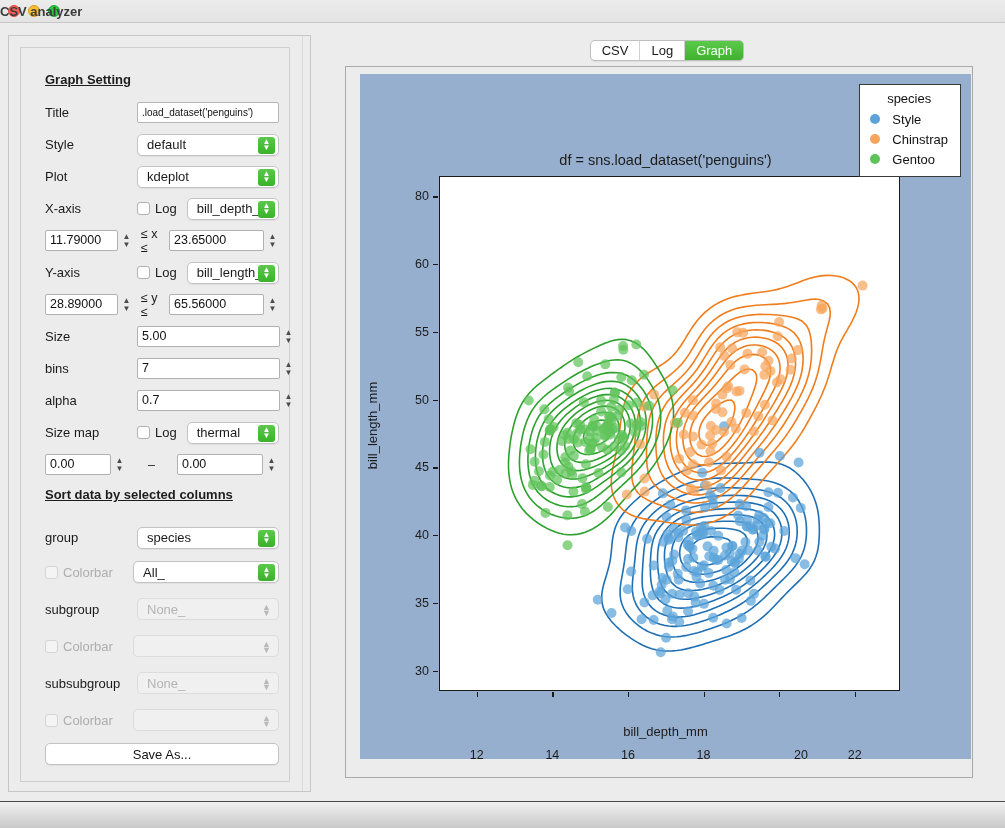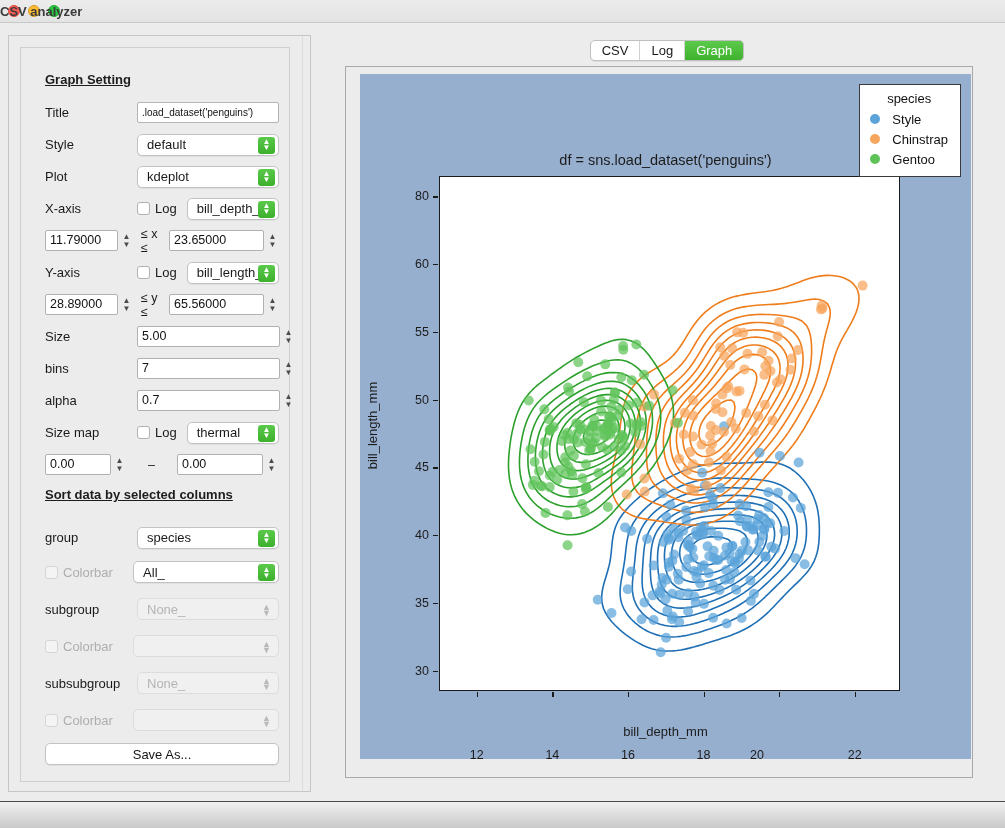--- a/index.html
+++ b/index.html
@@ -501,21 +501,21 @@
             <div class="ytick" style="left: 27px; top: 122.329px;">80</div>
             <div class="ytickline" style="left: 73px; top: 122.329px;"></div>
             <div class="xtick" style="left: 116.787px; top: 626px;">12</div>
             <div class="xtickline" style="left: 116.787px; top: 618px;"></div>
             <div class="xtick" style="left: 192.361px; top: 626px;">14</div>
             <div class="xtickline" style="left: 192.361px; top: 618px;"></div>
             <div class="xtick" style="left: 267.934px; top: 626px;">16</div>
             <div class="xtickline" style="left: 267.934px; top: 618px;"></div>
             <div class="xtick" style="left: 343.508px; top: 626px;">18</div>
             <div class="xtickline" style="left: 343.508px; top: 618px;"></div>
-            <div class="xtick" style="left: 397px; top: 626px;">20</div>
+            <div class="xtick" style="left: 441px; top: 626px;">20</div>
             <div class="xtickline" style="left: 419.082px; top: 618px;"></div>
             <div class="xtick" style="left: 494.656px; top: 626px;">22</div>
             <div class="xtickline" style="left: 494.656px; top: 618px;"></div>
           </div>
 
         <div id="axes">
           <svg id="plot-svg" width="461" height="515">
               <g>
                 <path d="M 207.45 470.21 L 206.83 469.94 L 203.26 468.47 L 199.07 466.33 L 197.90 465.65 L 194.88 463.91 L 191.01 461.35 L 190.69 461.14 L 186.50 458.13 L 185.11 457.06 L 182.30 454.81 L 179.91 452.77 L 178.11 451.13 L 175.32 448.48 L 173.92 446.99 L 171.33 444.19 L 169.73 442.11 L 168.02 439.90 L 165.54 435.76 L 165.45 435.60 L 163.48 431.31 L 162.28 427.02 L 161.73 422.73 L 161.74 418.44 L 162.21 414.15 L 163.07 409.85 L 164.21 405.56 L 165.54 401.32 L 165.55 401.27 L 166.79 396.98 L 168.01 392.69 L 169.14 388.40 L 169.73 385.75 L 170.05 384.10 L 170.71 379.81 L 171.22 375.52 L 171.63 371.23 L 172.03 366.94 L 172.53 362.65 L 173.23 358.35 L 173.92 355.50 L 174.24 354.06 L 175.58 349.77 L 177.49 345.48 L 178.11 344.37 L 179.85 341.19 L 182.30 337.68 L 182.84 336.90 L 186.36 332.60 L 186.50 332.46 L 190.35 328.31 L 190.69 327.98 L 194.84 324.02 L 194.88 323.99 L 199.07 320.29 L 199.74 319.73 L 203.26 316.85 L 205.13 315.44 L 207.45 313.67 L 211.10 311.15 L 211.64 310.77 L 215.83 307.98 L 217.70 306.85 L 220.02 305.39 L 224.21 303.02 L 225.09 302.56 L 228.40 300.71 L 232.60 298.65 L 233.45 298.27 L 236.79 296.64 L 240.98 294.85 L 243.30 293.98 L 245.17 293.21 L 249.36 291.70 L 253.55 290.45 L 256.62 289.69 L 257.74 289.37 L 261.93 288.41 L 266.12 287.67 L 270.31 287.12 L 274.50 286.74 L 278.70 286.49 L 282.89 286.34 L 287.08 286.26 L 291.27 286.21 L 295.46 286.16 L 299.65 286.09 L 303.84 285.97 L 308.03 285.80 L 312.22 285.59 L 316.14 285.40 L 316.41 285.38 L 320.60 285.16 L 324.80 285.06 L 328.99 285.15 L 331.77 285.40 L 333.18 285.51 L 337.37 286.15 L 341.56 287.25 L 345.75 288.90 L 347.21 289.69 L 349.94 291.08 L 354.09 293.98 L 354.13 294.00 L 358.32 297.55 L 359.01 298.27 L 362.51 301.97 L 362.99 302.56 L 366.32 306.85 L 366.70 307.38 L 369.18 311.15 L 370.90 314.18 L 371.57 315.44 L 373.60 319.73 L 375.09 323.74 L 375.19 324.02 L 376.56 328.31 L 377.58 332.60 L 378.31 336.90 L 378.82 341.19 L 379.14 345.48 L 379.28 348.89 L 379.32 349.77 L 379.37 354.06 L 379.28 358.35 L 379.28 358.47 L 379.07 362.65 L 378.69 366.94 L 378.09 371.23 L 377.19 375.52 L 375.87 379.81 L 375.09 381.73 L 374.15 384.10 L 371.89 388.40 L 370.90 389.91 L 369.06 392.69 L 366.70 395.63 L 365.60 396.98 L 362.51 400.32 L 361.63 401.27 L 358.32 404.56 L 357.31 405.56 L 354.13 408.64 L 352.88 409.85 L 349.94 412.73 L 348.51 414.15 L 345.75 416.96 L 344.31 418.44 L 341.56 421.33 L 340.23 422.73 L 337.37 425.81 L 336.22 427.02 L 333.18 430.24 L 332.12 431.31 L 328.99 434.48 L 327.80 435.60 L 324.80 438.41 L 323.06 439.90 L 320.60 441.96 L 317.66 444.19 L 316.41 445.12 L 312.22 447.94 L 311.33 448.48 L 308.03 450.48 L 303.84 452.67 L 303.62 452.77 L 299.65 454.72 L 295.46 456.48 L 293.95 457.06 L 291.27 458.15 L 287.08 459.68 L 282.89 461.06 L 281.95 461.35 L 278.70 462.46 L 274.50 463.81 L 270.31 465.07 L 268.33 465.65 L 266.12 466.36 L 261.93 467.66 L 257.74 468.87 L 253.68 469.94 L 253.55 469.98 L 249.36 471.13 L 245.17 472.12 L 240.98 472.93 L 236.79 473.54 L 232.60 473.92 L 228.40 474.06 L 224.21 473.94 L 220.02 473.53 L 215.83 472.79 L 211.64 471.70 L 207.45 470.21" fill="none" stroke="#1f6fb4" stroke-width="1.6" stroke-linejoin="round" stroke-linecap="round"></path>
                 <path d="M 215.83 457.61 L 214.30 457.06 L 211.64 456.12 L 207.45 454.21 L 204.86 452.77 L 203.26 451.85 L 199.07 449.01 L 198.36 448.48 L 194.88 445.60 L 193.32 444.19 L 190.69 441.45 L 189.28 439.90 L 186.50 436.15 L 186.10 435.60 L 183.63 431.31 L 182.30 428.01 L 181.90 427.02 L 180.75 422.73 L 180.18 418.44 L 180.08 414.15 L 180.35 409.85 L 180.89 405.56 L 181.63 401.27 L 182.30 397.80 L 182.45 396.98 L 183.20 392.69 L 183.91 388.40 L 184.55 384.10 L 185.09 379.81 L 185.58 375.52 L 186.06 371.23 L 186.50 367.90 L 186.61 366.94 L 187.27 362.65 L 188.21 358.35 L 189.55 354.06 L 190.69 351.37 L 191.34 349.77 L 193.62 345.48 L 194.88 343.58 L 196.48 341.19 L 199.07 337.97 L 199.95 336.90 L 203.26 333.39 L 204.04 332.60 L 207.45 329.45 L 208.77 328.31 L 211.64 325.95 L 214.22 324.02 L 215.83 322.83 L 220.02 320.03 L 220.51 319.73 L 224.21 317.40 L 227.79 315.44 L 228.40 315.09 L 232.60 312.87 L 236.37 311.15 L 236.79 310.94 L 240.98 309.07 L 245.17 307.46 L 246.99 306.85 L 249.36 305.99 L 253.55 304.70 L 257.74 303.63 L 261.93 302.79 L 263.42 302.56 L 266.12 302.10 L 270.31 301.59 L 274.50 301.26 L 278.70 301.08 L 282.89 301.02 L 287.08 301.06 L 291.27 301.16 L 295.46 301.31 L 299.65 301.48 L 303.84 301.68 L 308.03 301.91 L 312.22 302.19 L 316.41 302.54 L 316.59 302.56 L 320.60 302.95 L 324.80 303.50 L 328.99 304.26 L 333.18 305.32 L 337.37 306.79 L 337.51 306.85 L 341.56 308.55 L 345.75 310.96 L 346.02 311.15 L 349.94 313.96 L 351.59 315.44 L 354.13 317.94 L 355.69 319.73 L 358.32 323.31 L 358.80 324.02 L 361.20 328.31 L 362.51 331.38 L 363.02 332.60 L 364.42 336.90 L 365.40 341.19 L 366.04 345.48 L 366.40 349.77 L 366.51 354.06 L 366.39 358.35 L 366.01 362.65 L 365.34 366.94 L 364.33 371.23 L 362.89 375.52 L 362.51 376.38 L 361.06 379.81 L 358.65 384.10 L 358.32 384.59 L 355.76 388.40 L 354.13 390.44 L 352.31 392.69 L 349.94 395.30 L 348.41 396.98 L 345.75 399.70 L 344.21 401.27 L 341.56 403.90 L 339.87 405.56 L 337.37 408.04 L 335.51 409.85 L 333.18 412.17 L 331.14 414.15 L 328.99 416.27 L 326.72 418.44 L 324.80 420.30 L 322.13 422.73 L 320.60 424.14 L 317.23 427.02 L 316.41 427.73 L 312.22 431.03 L 311.83 431.31 L 308.03 434.08 L 305.66 435.60 L 303.84 436.79 L 299.65 439.24 L 298.41 439.90 L 295.46 441.49 L 291.27 443.51 L 289.73 444.19 L 287.08 445.39 L 282.89 447.13 L 279.33 448.48 L 278.70 448.73 L 274.50 450.30 L 270.31 451.75 L 267.13 452.77 L 266.12 453.11 L 261.93 454.46 L 257.74 455.68 L 253.55 456.77 L 252.27 457.06 L 249.36 457.79 L 245.17 458.66 L 240.98 459.33 L 236.79 459.77 L 232.60 459.97 L 228.40 459.88 L 224.21 459.48 L 220.02 458.74 L 215.83 457.61" fill="none" stroke="#1f6fb4" stroke-width="1.6" stroke-linejoin="round" stroke-linecap="round"></path>

